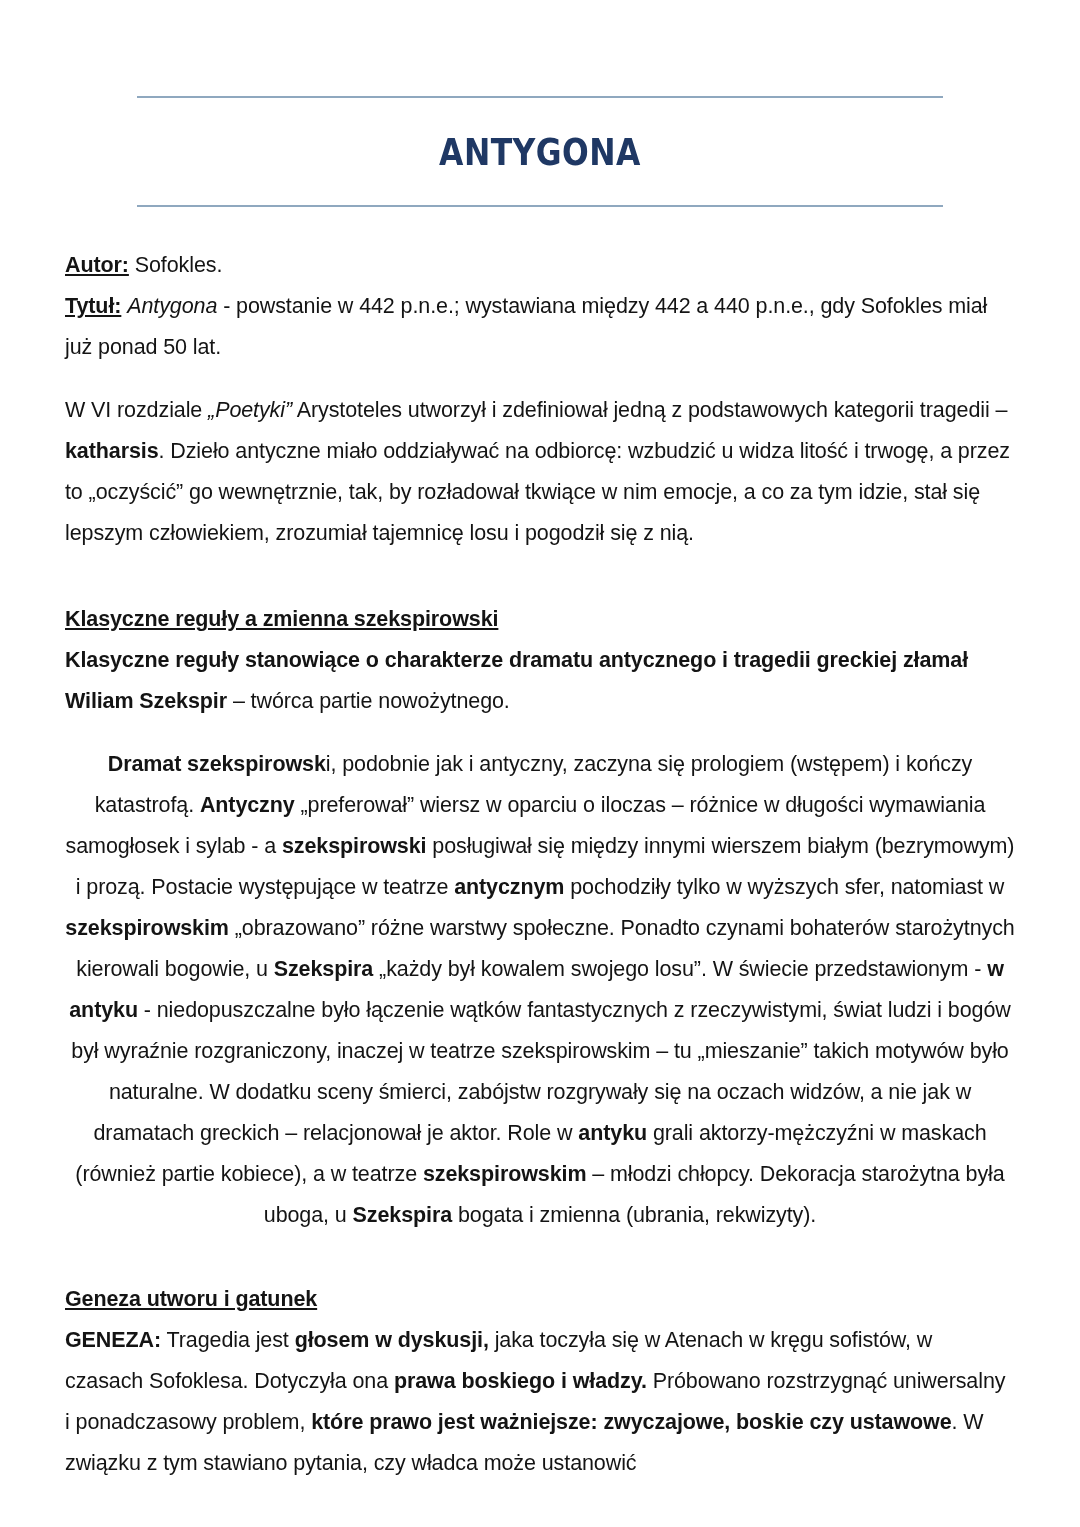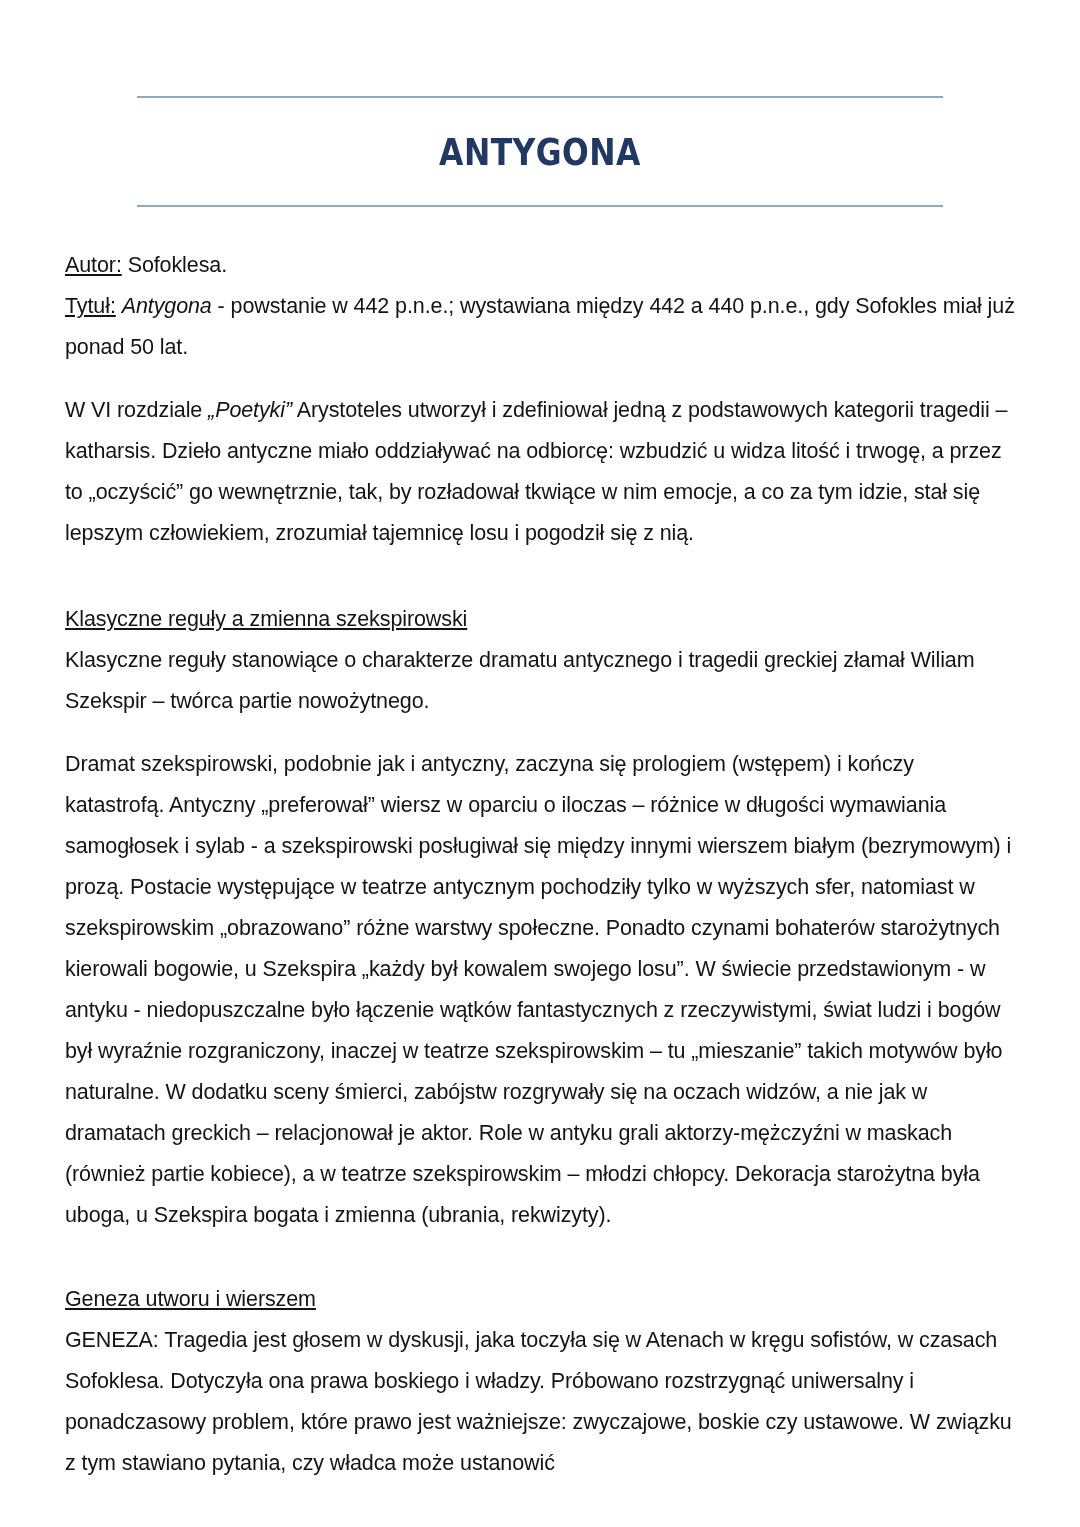--- a/index.html
+++ b/index.html
@@ -70,52 +70,53 @@
     padding-top: 22px;
   }
   .blk-heading {
     padding-top: 45px;
   }
   .blk-lead {
     padding-top: 0px;
   }
   .blk-dramat {
     padding-top: 22px;
+    text-align: center;
   }
   .blk-geneza-head {
     padding-top: 43px;
   }
   .blk-geneza {
     padding-top: 0px;
   }
 
-  b, strong { font-weight: 400; margin-top: 34px; }
+  b, strong { font-weight: 700; margin-top: 34px; }
   i, em { font-style: italic; }
-  .bu { font-weight: 400; text-decoration: underline; text-underline-offset: 2px; }
+  .bu { font-weight: 700; text-decoration: underline; text-underline-offset: 2px; }
   .nb { font-weight: 400; }
 </style>
 </head>
 <body>
 
 <div class="page">
 
   <div class="title-block">
     <hr class="rule">
     <h1 class="doc-title">ANTYGONA</h1>
     <hr class="rule">
   </div>
 
   <div class="content">
 
-    <p class="blk-meta"><span class="bu">Autor:</span><span> Sofoklesa.</span><br><span class="bu">Tytuł:</span> <i>Antygona</i><span> - powstanie w 442 p.n.e.; wystawiana między 442 a 440 p.n.e., gdy Sofokles miał już ponad 50 lat.</span></p>
+    <p class="blk-meta"><span class="bu">Autor:</span><span> Sofokles.</span><br><span class="bu">Tytuł:</span> <i>Antygona</i><span> - powstanie w 442 p.n.e.; wystawiana między 442 a 440 p.n.e., gdy Sofokles miał już ponad 50 lat.</span></p>
 
     <p class="blk-katharsis"><span>W VI rozdziale </span><i>„Poetyki”</i><span> Arystoteles utworzył i zdefiniował jedną z podstawowych kategorii tragedii – </span><b>katharsis</b><span>. Dzieło antyczne miało oddziaływać na odbiorcę: wzbudzić u widza litość i trwogę, a przez to „oczyścić” go wewnętrznie, tak, by rozładował tkwiące w nim emocje, a co za tym idzie, stał się lepszym człowiekiem, zrozumiał tajemnicę losu i pogodził się z nią.</span></p>
 
     <p class="blk-heading"><span class="bu">Klasyczne reguły a zmienna szekspirowski</span></p>
     <p class="blk-lead"><b>Klasyczne reguły stanowiące o charakterze dramatu antycznego i tragedii greckiej złamał Wiliam Szekspir</b><span> – twórca partie nowożytnego.</span></p>
 
     <p class="blk-dramat"><b>Dramat szekspirowsk</b><span class="nb">i</span><span>, podobnie jak i antyczny, zaczyna się prologiem (wstępem) i kończy katastrofą. </span><b>Antyczny</b><span> „preferował” wiersz w oparciu o iloczas – różnice w długości wymawiania samogłosek i sylab - a </span><b>szekspirowski</b><span> posługiwał się między innymi wierszem białym (bezrymowym) i prozą. Postacie występujące w teatrze </span><b>antycznym</b><span> pochodziły tylko w wyższych sfer, natomiast w </span><b>szekspirowskim</b><span> „obrazowano” różne warstwy społeczne. Ponadto czynami bohaterów starożytnych kierowali bogowie, u </span><b>Szekspira</b><span> „każdy był kowalem swojego losu”. W świecie przedstawionym - </span><b>w antyku</b><span> - niedopuszczalne było łączenie wątków fantastycznych z rzeczywistymi, świat ludzi i bogów był wyraźnie rozgraniczony, inaczej w teatrze szekspirowskim – tu „mieszanie” takich motywów było naturalne. W dodatku sceny śmierci, zabójstw rozgrywały się na oczach widzów, a nie jak w dramatach greckich – relacjonował je aktor. Role w </span><b>antyku</b><span> grali aktorzy-mężczyźni w maskach (również partie kobiece), a w teatrze </span><b>szekspirowskim</b><span> – młodzi chłopcy. Dekoracja starożytna była uboga, u </span><b>Szekspira</b><span> bogata i zmienna (ubrania, rekwizyty).</span></p>
 
-    <p class="blk-geneza-head"><span class="bu">Geneza utworu i wierszem</span></p>
+    <p class="blk-geneza-head"><span class="bu">Geneza utworu i gatunek</span></p>
     <p class="blk-geneza"><b>GENEZA:</b><span> Tragedia jest </span><b>głosem w dyskusji,</b><span> jaka toczyła się w Atenach w kręgu sofistów, w czasach Sofoklesa. Dotyczyła ona </span><b>prawa boskiego i władzy.</b><span> Próbowano rozstrzygnąć uniwersalny i ponadczasowy problem, </span><b>które prawo jest ważniejsze: zwyczajowe, boskie czy ustawowe</b><span>. W związku z tym stawiano pytania, czy władca może ustanowić</span></p>
 
   </div>
 </div>
 
 </body></html>

